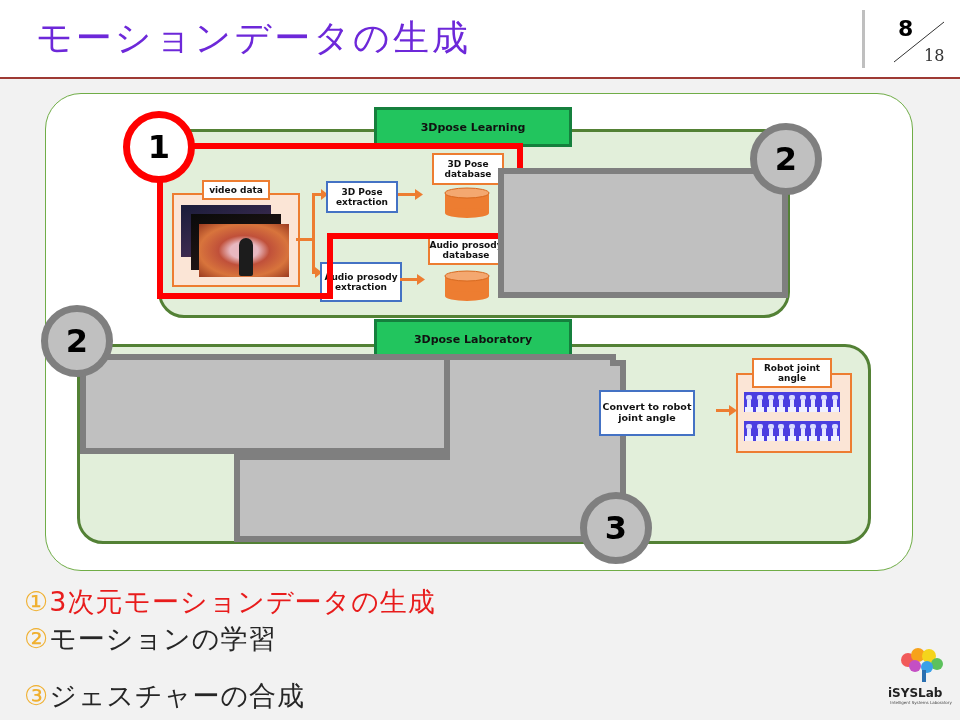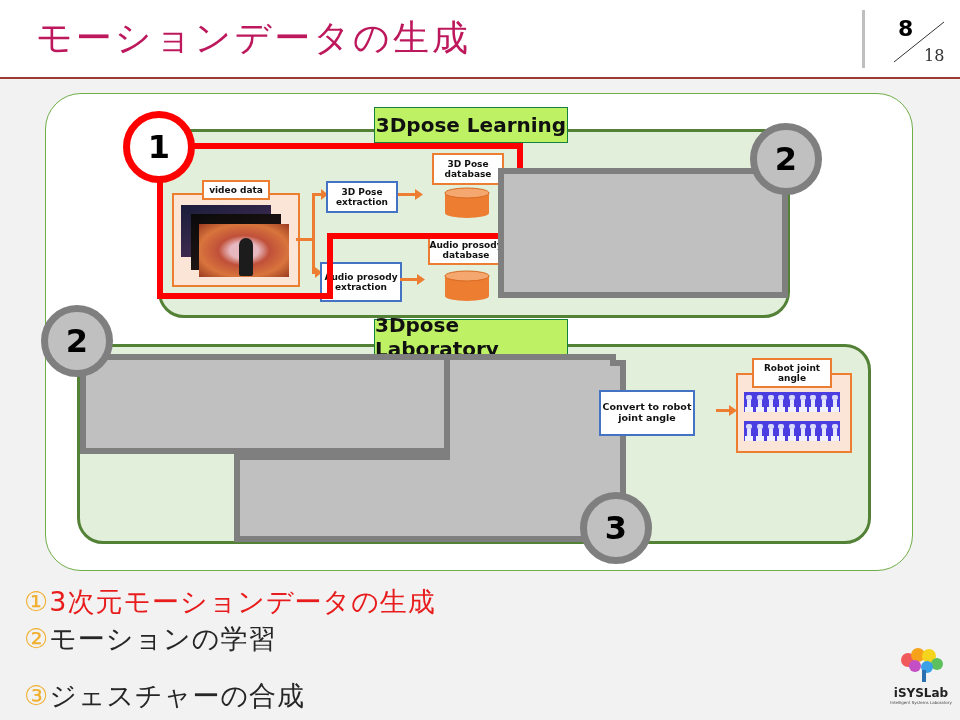--- a/index.html
+++ b/index.html
@@ -1,34 +1,34 @@
 <!DOCTYPE html>
 <html><head>
 <meta charset="utf-8">
 <style>
   html, body { margin: 0; padding: 0; }
   body { width: 960px; height: 720px; background: #f2f2f2; position: relative; overflow: hidden;
          font-family: "DejaVu Sans", sans-serif; }
   .abs { position: absolute; }
-  .title { left: 36px; top: 14px; font-size: 36px; color: #be185d; letter-spacing: 3px; font-weight: normal; }
+  .title { left: 36px; top: 14px; font-size: 36px; color: #6d28d9; letter-spacing: 3px; font-weight: normal; }
   .header-bg { left: 0; top: 0; width: 960px; height: 78px; background: #ffffff; }
   .header-rule { left: 0; top: 77px; width: 960px; height: 2px; background: #9e3a34; }
   .vsep { left: 862px; top: 10px; width: 3px; height: 58px; background: #bfbfbf; }
   .page-cur { left: 898px; top: 16px; font-size: 22px; font-weight: bold; color: #000; }
   .page-tot { left: 924px; top: 46px; font-size: 16px; color: #333; font-family: "DejaVu Serif", serif; }
   .page-slash { left: 890px; top: 20px; width: 60px; height: 44px; }
 
   .outer-frame { left: 45px; top: 93px; width: 866px; height: 476px; background: #ffffff;
                  border: 1px solid #70ad47; border-radius: 36px; }
 
   .panel { background: #e2efda; border: 3px solid #538135; border-radius: 26px; }
   .learn-panel { left: 158px; top: 129px; width: 626px; height: 183px; }
   .gen-panel { left: 77px; top: 344px; width: 788px; height: 194px; }
 
-  .tag { background: #bef264; border: 1px solid #15803d; font-weight: bold; font-size: 20px; color: #111;
+  .tag { background: #22c55e; border: 3px solid #15803d; font-weight: bold; font-size: 11px; color: #111;
          display: flex; align-items: center; justify-content: center; }
   .tag-learn { left: 374px; top: 107px; width: 192px; height: 34px; }
   .tag-gen { left: 374px; top: 319px; width: 192px; height: 34px; }
 
   .box-orange { background: #fff; border: 2px solid #ed7d31; font-weight: bold; font-size: 9px; color: #111;
                 display: flex; align-items: center; justify-content: center; text-align: center; line-height: 1.15; }
   .box-blue { background: #fff; border: 2px solid #4472c4; font-weight: bold; font-size: 9px; color: #111;
               display: flex; align-items: center; justify-content: center; text-align: center; line-height: 1.15; }
 
   .video-frame { left: 172px; top: 193px; width: 124px; height: 90px; background: #fbe5d6; border: 2px solid #ed7d31; }
@@ -57,21 +57,21 @@
   .robot-label { left: 752px; top: 358px; width: 76px; height: 26px; text-align: center; }
   .robot-row { left: 744px; width: 96px; height: 20px; background: #4b3ee0; display: flex; justify-content: space-around; align-items: flex-end; }
   .robot { width: 8px; height: 17px; position: relative; }
   .robot .head { position:absolute; left:1px; top:0; width:6px; height:5px; background:#d9d9ff; border-radius:2px; }
   .robot .body { position:absolute; left:2px; top:5px; width:4px; height:7px; background:#e6e6ff; }
   .robot .base { position:absolute; left:0; top:12px; width:8px; height:5px; background:#f0f0ff; }
 
   .legend { left: 24px; font-size: 27px; color: #262626; letter-spacing: 1px; }
   .legend .n { color: #f0b030; }
   .legend.red { color: #e81c1c; }
-  .logo-text { left: 888px; top: 686px; width: 66px; text-align: center; font-weight: bold; font-size: 12px; color: #222; }
+  .logo-text { left: 888px; top: 686px; width: 66px; font-weight: bold; font-size: 12px; color: #222; }
   .logo-sub { left: 888px; top: 700px; width: 66px; text-align: center; font-size: 4px; color: #444; }
 </style>
 </head>
 <body>
 
 <div class="abs header-bg"></div>
 <div class="abs title">モーションデータの生成</div>
 <div class="abs header-rule"></div>
 <div class="abs vsep"></div>
 <div class="abs page-cur">8</div>

